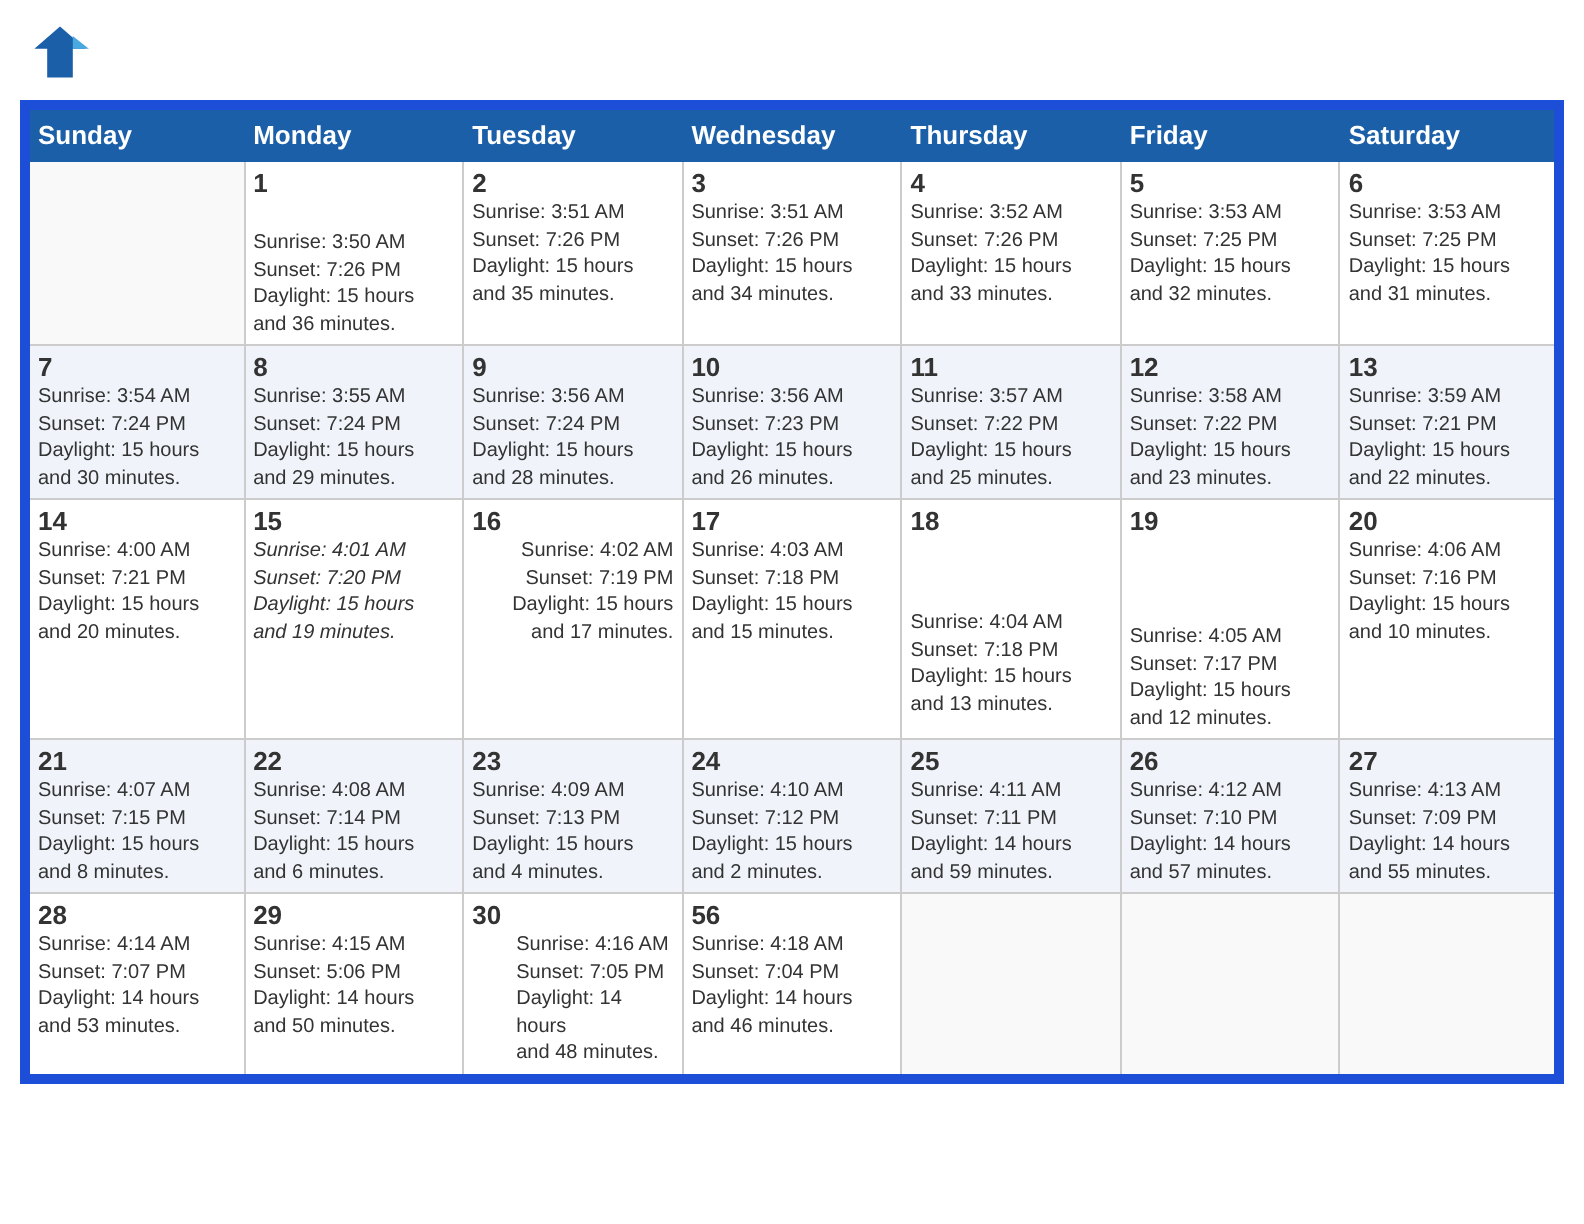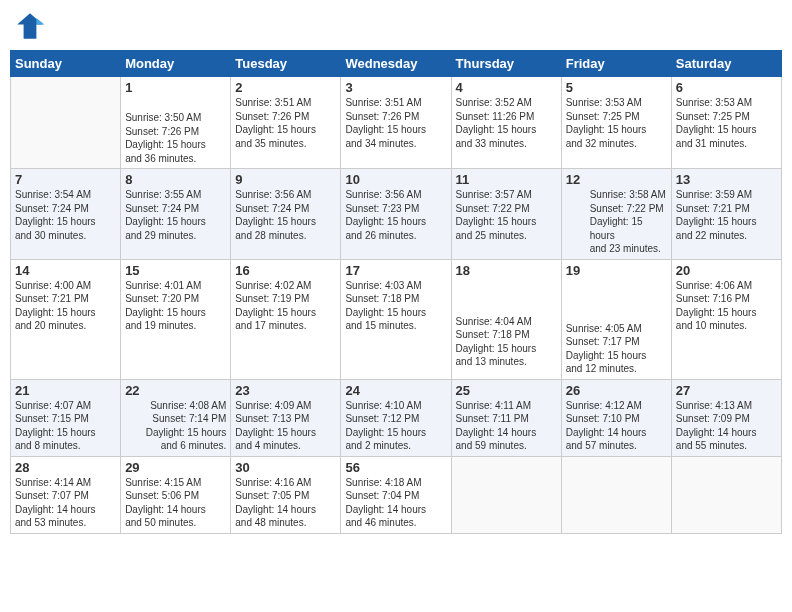--- a/index.html
+++ b/index.html
@@ -51,21 +51,21 @@
       line-height: 1;
     }
     .location {
       font-size: 16px;
       color: #333;
       font-weight: bold;
     }
     .calendar {
       width: 100%;
       border-collapse: collapse;
-      border: 1px solid #1d4ed8;
+      border: 5px solid #1d4ed8;
     }
     .calendar th {
       background-color: #1a5fa8;
       color: white;
       font-size: 13px;
       font-weight: bold;
       padding: 5px 4px;
       text-align: left;
       border: 1px solid #1a5fa8;
     }
@@ -149,21 +149,21 @@
         <td>
           <span class="day-num">3</span>
           <div class="day-info" style="white-space: pre-line;">Sunrise: 3:51 AM
 Sunset: 7:26 PM
 Daylight: 15 hours
 and 34 minutes.</div>
         </td>
         <td>
           <span class="day-num">4</span>
           <div class="day-info" style="white-space: pre-line;">Sunrise: 3:52 AM
-Sunset: 11:26 PM
+Sunset: 7:26 PM
 Daylight: 15 hours
 and 33 minutes.</div>
         </td>
         <td>
           <span class="day-num">5</span>
           <div class="day-info" style="white-space: pre-line;">Sunrise: 3:53 AM
 Sunset: 7:25 PM
 Daylight: 15 hours
 and 32 minutes.</div>
         </td>
@@ -206,21 +206,21 @@
         </td>
         <td>
           <span class="day-num">11</span>
           <div class="day-info" style="white-space: pre-line;">Sunrise: 3:57 AM
 Sunset: 7:22 PM
 Daylight: 15 hours
 and 25 minutes.</div>
         </td>
         <td>
           <span class="day-num">12</span>
-          <div class="day-info" style="white-space: pre-line; margin-left: 24px;">Sunrise: 3:58 AM
+          <div class="day-info" style="white-space: pre-line;">Sunrise: 3:58 AM
 Sunset: 7:22 PM
 Daylight: 15 hours
 and 23 minutes.</div>
         </td>
         <td>
           <span class="day-num">13</span>
           <div class="day-info" style="white-space: pre-line;">Sunrise: 3:59 AM
 Sunset: 7:21 PM
 Daylight: 15 hours
 and 22 minutes.</div>
@@ -229,28 +229,28 @@
       <tr>
         <td>
           <span class="day-num">14</span>
           <div class="day-info" style="white-space: pre-line;">Sunrise: 4:00 AM
 Sunset: 7:21 PM
 Daylight: 15 hours
 and 20 minutes.</div>
         </td>
         <td>
           <span class="day-num">15</span>
-          <div class="day-info" style="white-space: pre-line;">Sunrise: 4:01 AM
+          <div class="day-info" style="white-space: pre-line; font-style: italic;">Sunrise: 4:01 AM
 Sunset: 7:20 PM
 Daylight: 15 hours
 and 19 minutes.</div>
         </td>
         <td>
           <span class="day-num">16</span>
-          <div class="day-info" style="white-space: pre-line;">Sunrise: 4:02 AM
+          <div class="day-info" style="white-space: pre-line; text-align: right;">Sunrise: 4:02 AM
 Sunset: 7:19 PM
 Daylight: 15 hours
 and 17 minutes.</div>
         </td>
         <td>
           <span class="day-num">17</span>
           <div class="day-info" style="white-space: pre-line;">Sunrise: 4:03 AM
 Sunset: 7:18 PM
 Daylight: 15 hours
 and 15 minutes.</div>
@@ -280,21 +280,21 @@
       <tr class="row-bg-alt">
         <td>
           <span class="day-num">21</span>
           <div class="day-info" style="white-space: pre-line;">Sunrise: 4:07 AM
 Sunset: 7:15 PM
 Daylight: 15 hours
 and 8 minutes.</div>
         </td>
         <td>
           <span class="day-num">22</span>
-          <div class="day-info" style="white-space: pre-line; text-align: right;">Sunrise: 4:08 AM
+          <div class="day-info" style="white-space: pre-line;">Sunrise: 4:08 AM
 Sunset: 7:14 PM
 Daylight: 15 hours
 and 6 minutes.</div>
         </td>
         <td>
           <span class="day-num">23</span>
           <div class="day-info" style="white-space: pre-line;">Sunrise: 4:09 AM
 Sunset: 7:13 PM
 Daylight: 15 hours
 and 4 minutes.</div>
@@ -338,21 +338,21 @@
         </td>
         <td>
           <span class="day-num">29</span>
           <div class="day-info" style="white-space: pre-line;">Sunrise: 4:15 AM
 Sunset: 5:06 PM
 Daylight: 14 hours
 and 50 minutes.</div>
         </td>
         <td>
           <span class="day-num">30</span>
-          <div class="day-info" style="white-space: pre-line;">Sunrise: 4:16 AM
+          <div class="day-info" style="white-space: pre-line; margin-left: 22px;">Sunrise: 4:16 AM
 Sunset: 7:05 PM
 Daylight: 14 hours
 and 48 minutes.</div>
         </td>
         <td>
           <span class="day-num">56</span>
           <div class="day-info" style="white-space: pre-line;">Sunrise: 4:18 AM
 Sunset: 7:04 PM
 Daylight: 14 hours
 and 46 minutes.</div>

